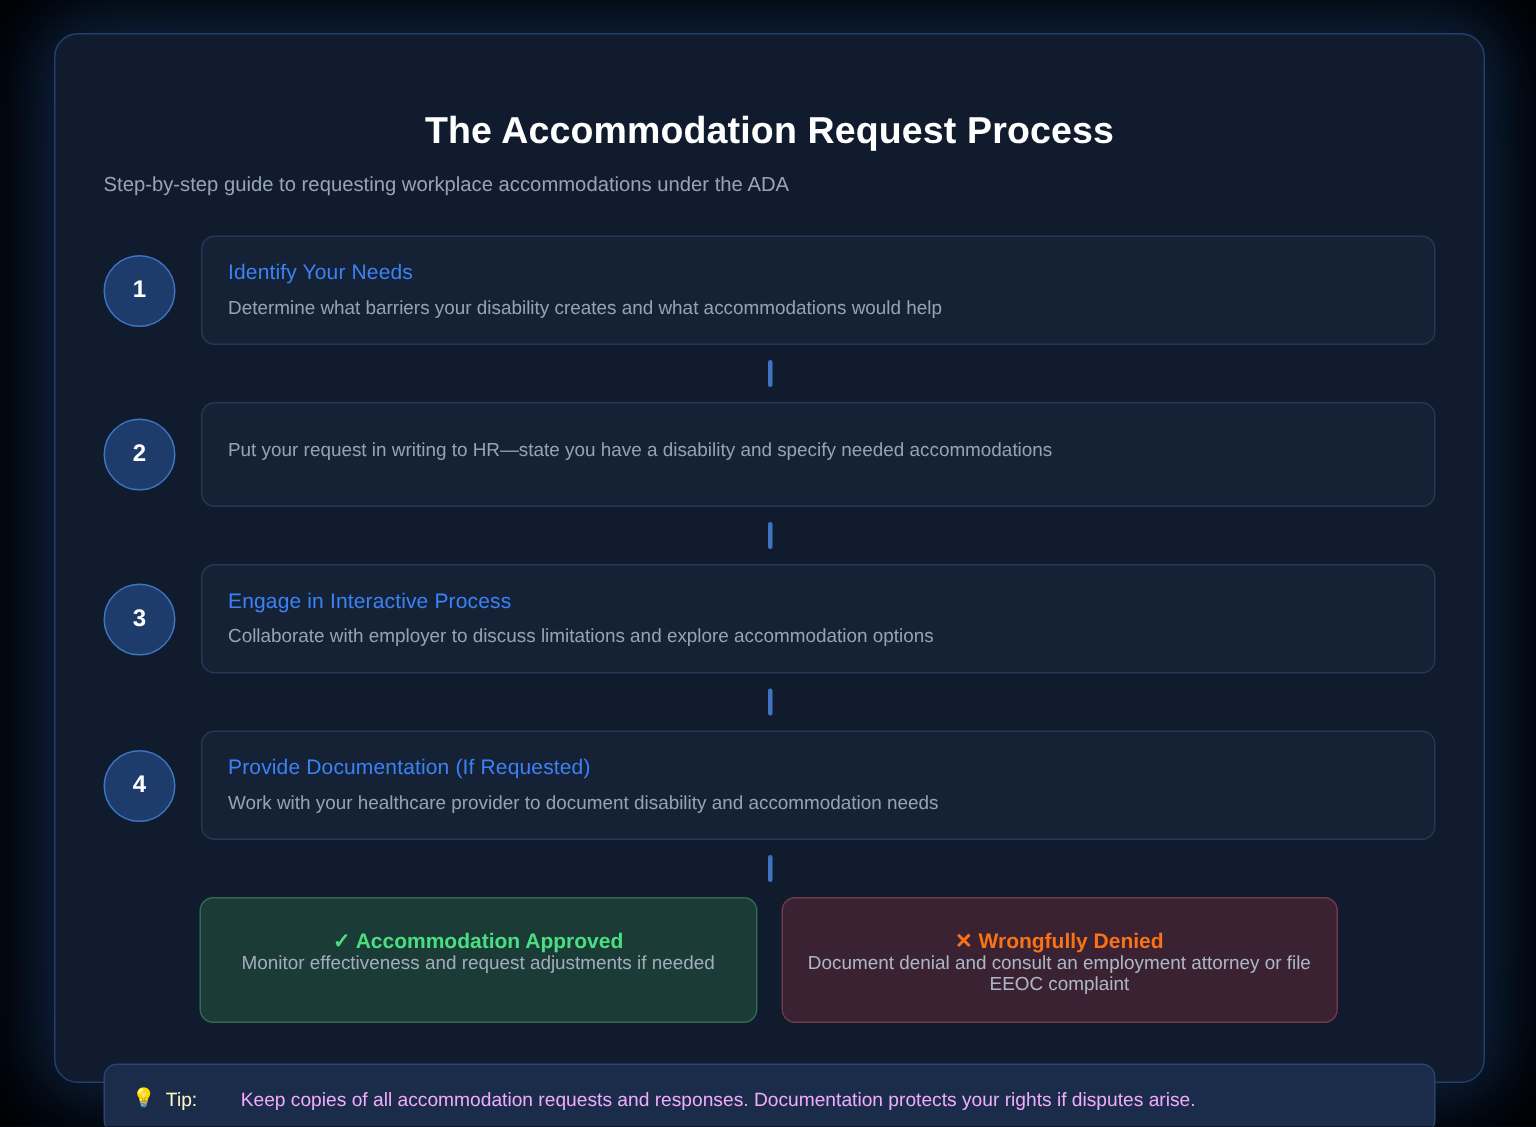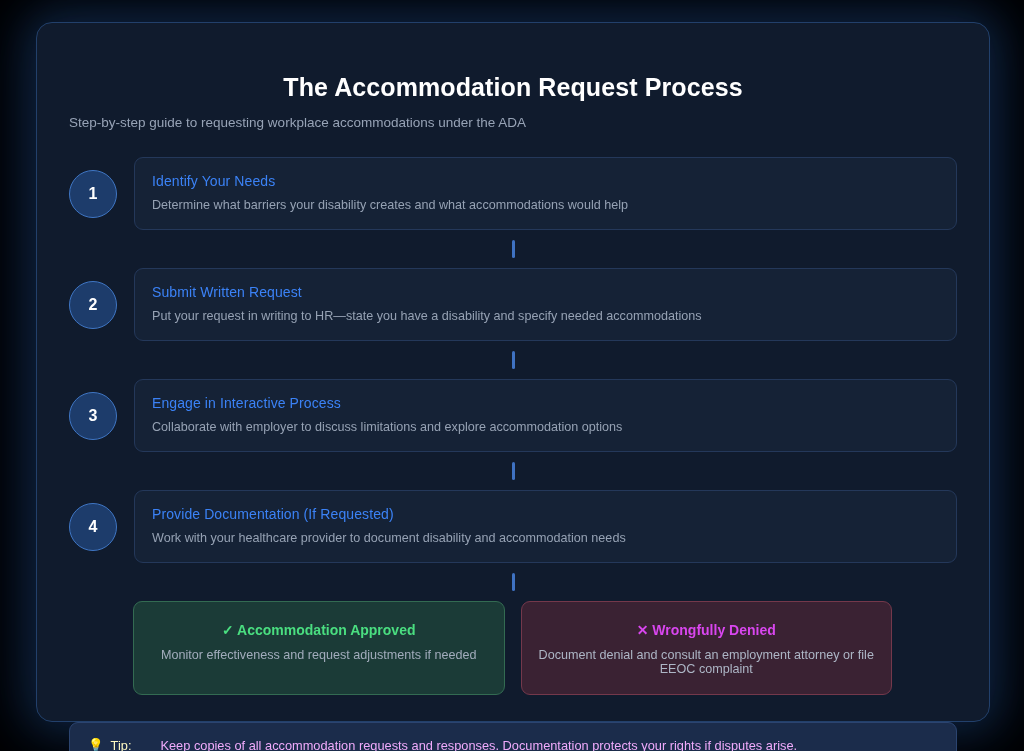--- a/index.html
+++ b/index.html
@@ -115,25 +115,25 @@
   }
   .outcome.denied {
     background: #3a2233;
     border: 1px solid #74384b;
   }
   .outcome-title {
     font-size: 14px;
     font-weight: bold;
   }
   .outcome.approved .outcome-title { color: #4ade80; }
-  .outcome.denied .outcome-title { color: #d946ef; }
+  .outcome.denied .outcome-title { color: #f97316; }
   .outcome-desc {
     color: #a2acbc;
     font-size: 12.6px;
-    margin-top: 10px;
+    margin-top: 0;
   }
   .outcome.denied .outcome-desc { color: #adb6c6; }
   .tip {
     margin-top: 27px;
     background: #1b2c4b;
     border: 1px solid #2b4470;
     border-radius: 9px;
     padding: 15px 18px;
     display: flex;
     align-items: center;
@@ -163,21 +163,20 @@
         </div>
       </div>
 
       <div class="connector-wrap">
         <div class="connector"></div>
       </div>
 
       <div class="step-row">
         <div class="badge">2</div>
         <div class="step-card">
-          <div class="step-title">Submit Written Request</div>
           <div class="step-desc">Put your request in writing to HR—state you have a disability and specify needed accommodations</div>
         </div>
       </div>
 
       <div class="connector-wrap">
         <div class="connector"></div>
       </div>
 
       <div class="step-row">
         <div class="badge">3</div>

